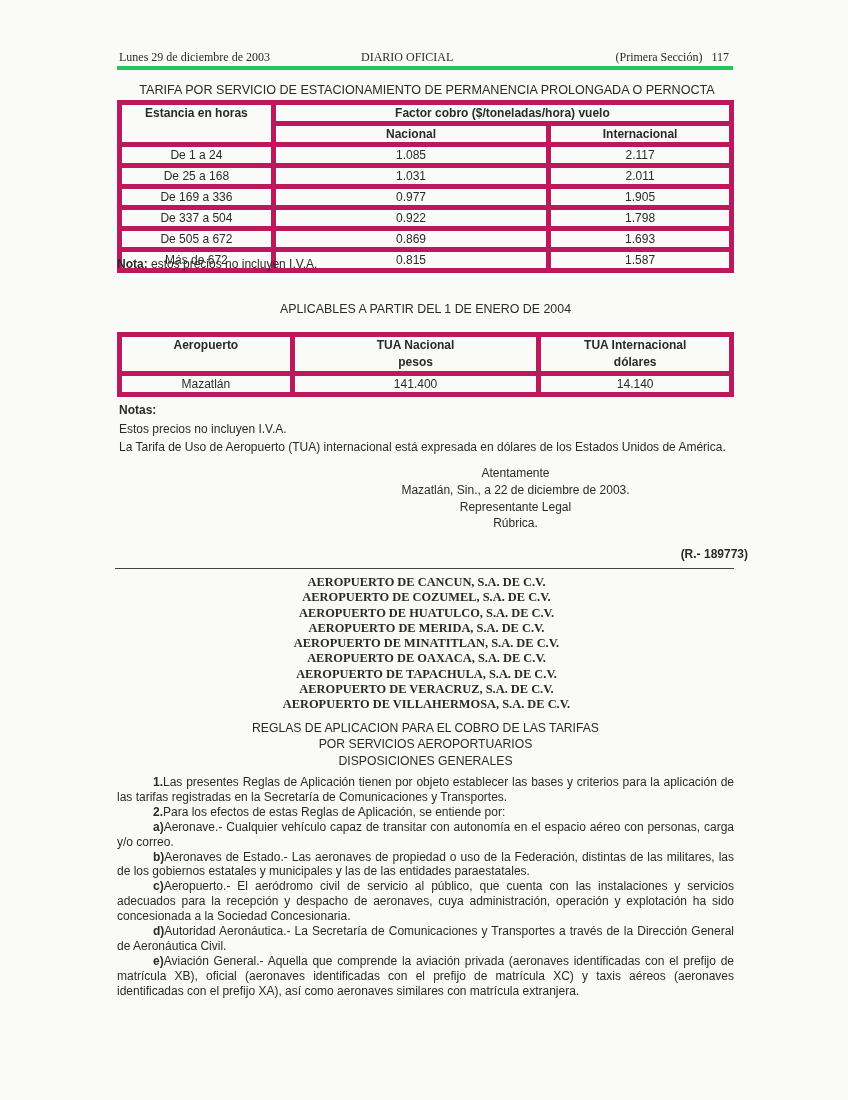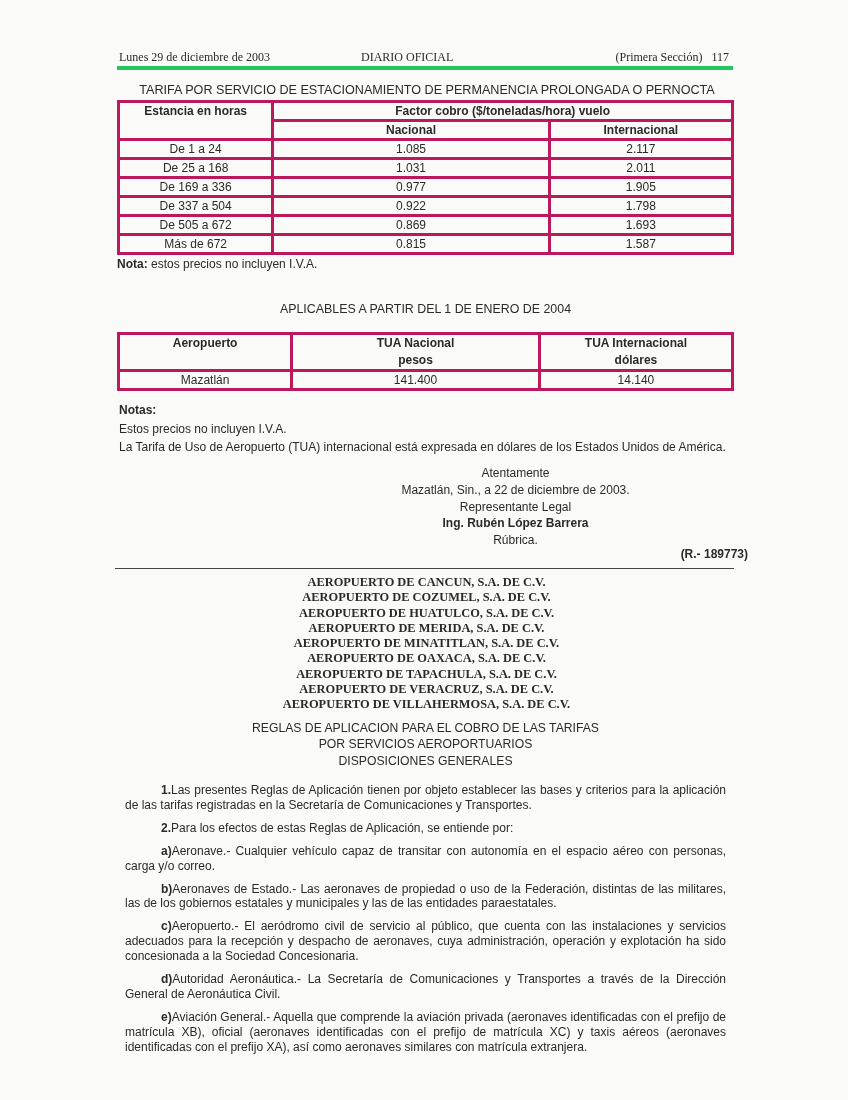--- a/index.html
+++ b/index.html
@@ -10,21 +10,21 @@
 
   .running-head { position: absolute; left: 117px; top: 48px; width: 616px; height: 18px; border-bottom: 4px solid #22c55e; font-size: 12px; }
   .running-head span { position: absolute; top: 2px; }
   .rh-left { left: 2px; }
   .rh-center { left: 244px; }
   .rh-right { right: 4px; }
 
   .t1-title { position: absolute; left: 117px; top: 83px; width: 620px; font-size: 12.6px; text-align: center; letter-spacing: 0; }
 
   table.grid { position: absolute; border-collapse: collapse; font-size: 12px; }
-  table.grid td { border: 3px solid #be185d; text-align: center; padding: 0; height: 16px; line-height: 16px; }
+  table.grid td { border: 5px solid #be185d; text-align: center; padding: 0; height: 16px; line-height: 16px; }
   table.grid .hd { font-weight: bold; }
 
   #t1 { left: 117px; top: 100px; width: 617px; }
   #t2 { left: 117px; top: 332px; width: 617px; }
 
   .nota { position: absolute; left: 117px; top: 257px; font-size: 12px; }
   .t2-title { position: absolute; left: 117px; top: 301px; width: 617px; text-align: center; font-size: 12.4px; line-height: 16px; }
 
   .notas-block { position: absolute; left: 117px; top: 400px; width: 617px; font-size: 12px; line-height: 16.5px; }
   .notas-block p { margin: 2px; text-align: justify; }
@@ -34,21 +34,21 @@
   .ref { position: absolute; right: 100px; top: 547px; font-size: 12px; font-weight: bold; }
   .sep { position: absolute; left: 115px; top: 568px; width: 619px; border-top: 1px solid #444; }
 
   .companies { position: absolute; left: 117px; top: 575px; width: 617px; text-align: center; font-size: 12.4px; font-weight: bold; line-height: 15.3px; }
   .companies div { margin-left: 2px; }
 
   .rules-title { position: absolute; left: 117px; top: 721px; width: 617px; text-align: center; font-size: 12.2px; line-height: 15.5px; }
   .rules-title .sub2 { margin-top: 2px; }
 
   .body-text { position: absolute; left: 117px; top: 775px; width: 617px; font-size: 12px; line-height: 14.9px; }
-  .body-text p { margin: 8px; text-align: justify; text-indent: 18px; }
+  .body-text p { margin: 0; text-align: justify; text-indent: 18px; }
   .body-text .lbl { display: inline-block; min-width: 22px; font-weight: bold; }
 </style>
 </head>
 <body>
 
 <div class="page">
 
   <div class="running-head serif">
     <span class="rh-left">Lunes 29 de diciembre de 2003</span>
     <span class="rh-center">DIARIO OFICIAL</span>
@@ -140,21 +140,20 @@
   <div class="notas-block sans">
     <p style="font-weight:bold">Notas:</p>
     <p>Estos precios no incluyen I.V.A.</p>
     <p>La Tarifa de Uso de Aeropuerto (TUA) internacional está expresada en dólares de los Estados Unidos de América.</p>
   </div>
 
   <div class="sign sans">
     <div>Atentamente</div>
     <div>Mazatlán, Sin., a 22 de diciembre de 2003.</div>
     <div>Representante Legal</div>
-    <div style="font-weight:bold">Ing. Rubén López Barrera</div>
     <div>Rúbrica.</div>
   </div>
   <div class="ref sans">(R.- 189773)</div>
   <div class="sep"></div>
 
   <div class="companies serif">
     <div>AEROPUERTO DE CANCUN, S.A. DE C.V.</div>
     <div>AEROPUERTO DE COZUMEL, S.A. DE C.V.</div>
     <div>AEROPUERTO DE HUATULCO, S.A. DE C.V.</div>
     <div>AEROPUERTO DE MERIDA, S.A. DE C.V.</div>

